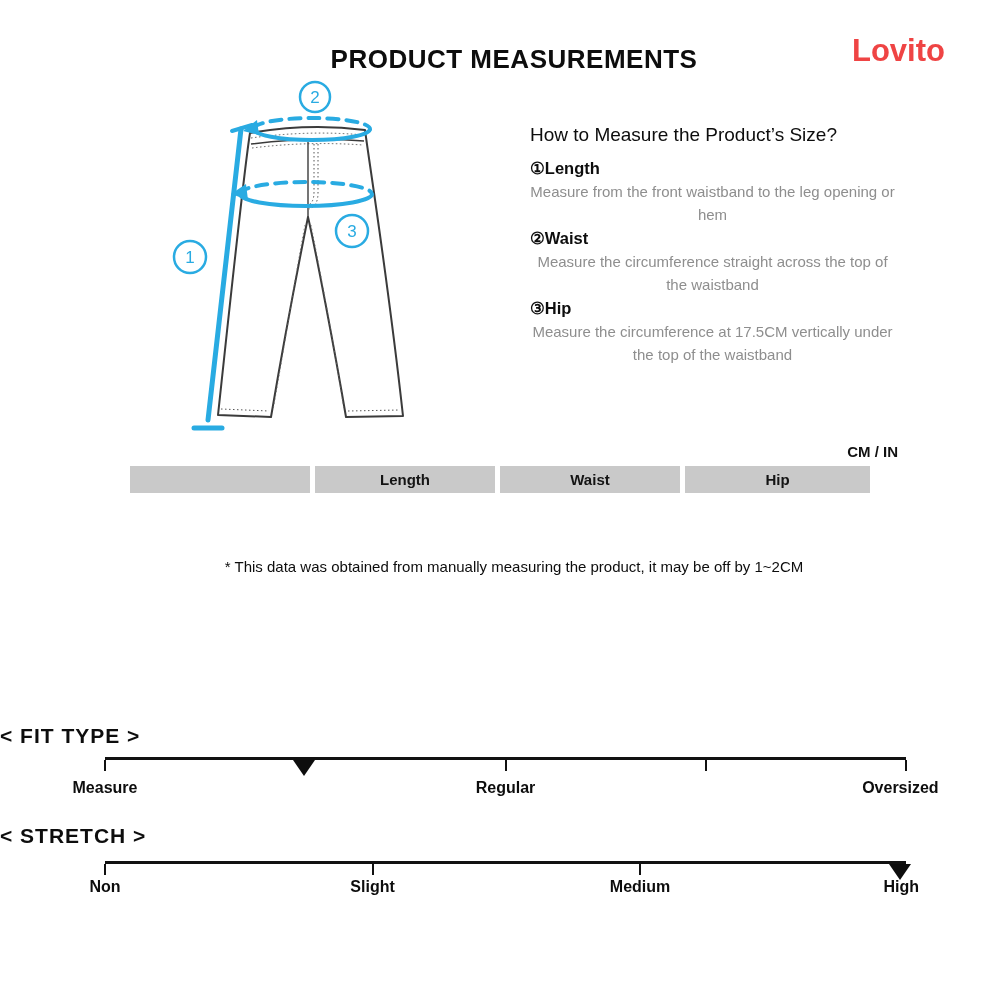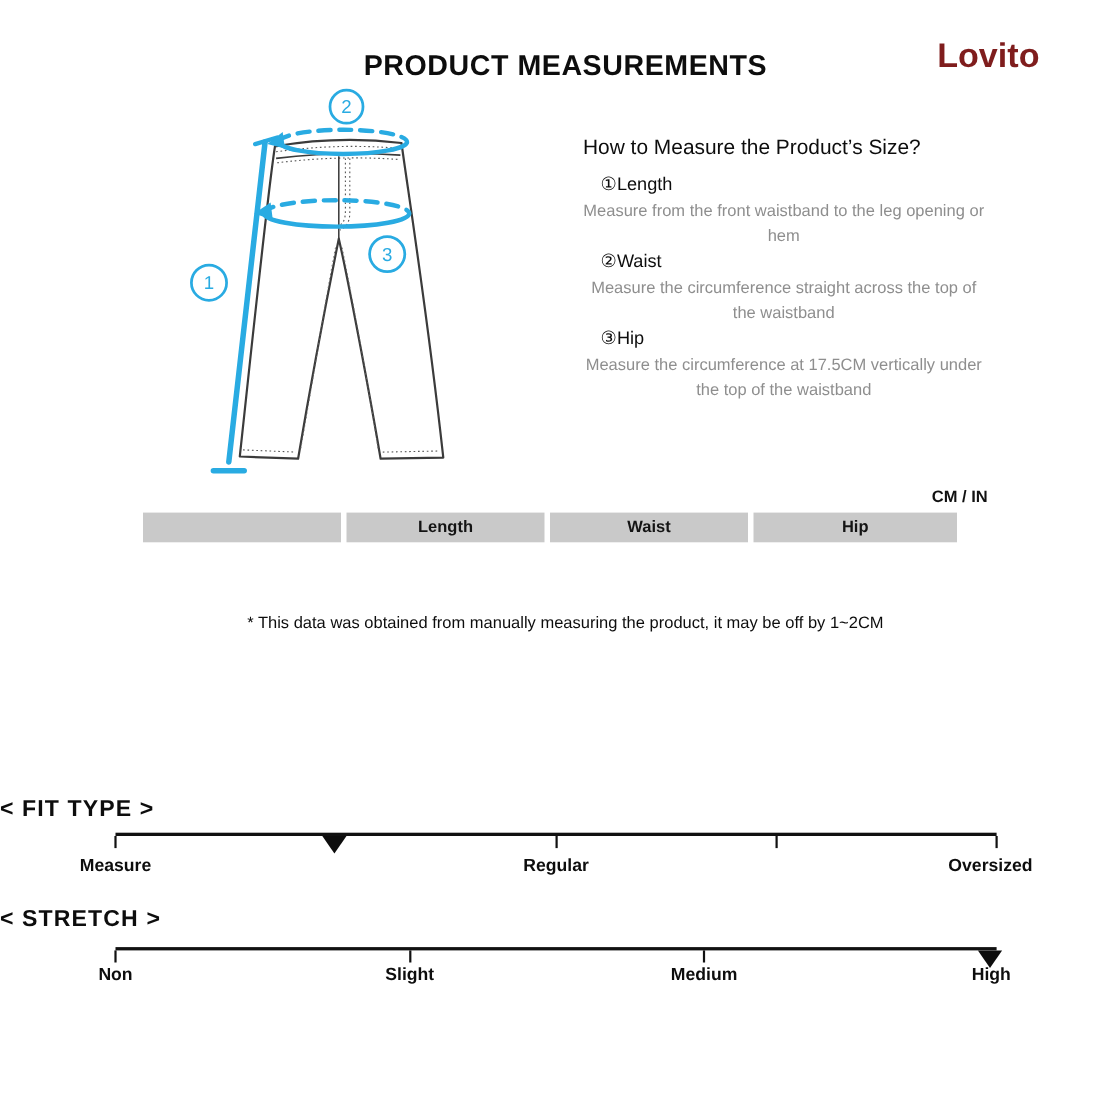--- a/index.html
+++ b/index.html
@@ -2,29 +2,29 @@
 <html><head>
 <meta charset="utf-8">
 <style>
   html,body{margin:0;padding:0;background:#fff;}
   #page{position:relative;width:1000px;height:1000px;background:#fff;overflow:hidden;
         font-family:"Liberation Sans",sans-serif;color:#111;padding-left:28px;}
 
   
   .title{position:absolute;left:0;right:0;top:44px;text-align:center;
          font-size:26px;font-weight:700;letter-spacing:.5px;color:#0d0d0d;}
-  .logo{position:absolute;right:83px;top:33px;font-size:31px;font-weight:700;color:#7f1d1d;margin-left:48px;}
+  .logo{position:absolute;right:83px;top:33px;font-size:31px;font-weight:700;color:#ef4444;margin-left:48px;}
 
   
   .pants-svg{position:absolute;left:140px;top:80px;}
 
   
   .howto{position:absolute;left:530px;top:122px;width:365px;}
   .howto h2{margin:0 0 8px 0;font-size:19px;line-height:26px;font-weight:400;color:#0d0d0d;}
-  .item-title{font-size:16.5px;font-weight:400;line-height:24px;color:#0d0d0d;margin-left:16px;}
+  .item-title{font-size:16.5px;font-weight:700;line-height:24px;color:#0d0d0d;}
   .item-desc{margin:0;font-size:15px;line-height:23px;color:#8e8e8e;font-weight:400;text-align:center;}
 
   
   .units{position:absolute;right:130px;top:443px;font-size:15px;font-weight:700;}
   .size-table{position:absolute;left:130px;top:466px;width:740px;display:flex;flex-direction:column;row-gap:4px;}
   .t-row{display:flex;column-gap:5px;}
   .cell{display:flex;align-items:center;justify-content:center;
         font-size:15px;font-weight:700;color:#141414;}
   .c1{width:180px;} .c2{width:180px;} .c3{width:180px;} .c4{width:185px;}
   .head .cell{height:27px;background:#c9c9c9;}

